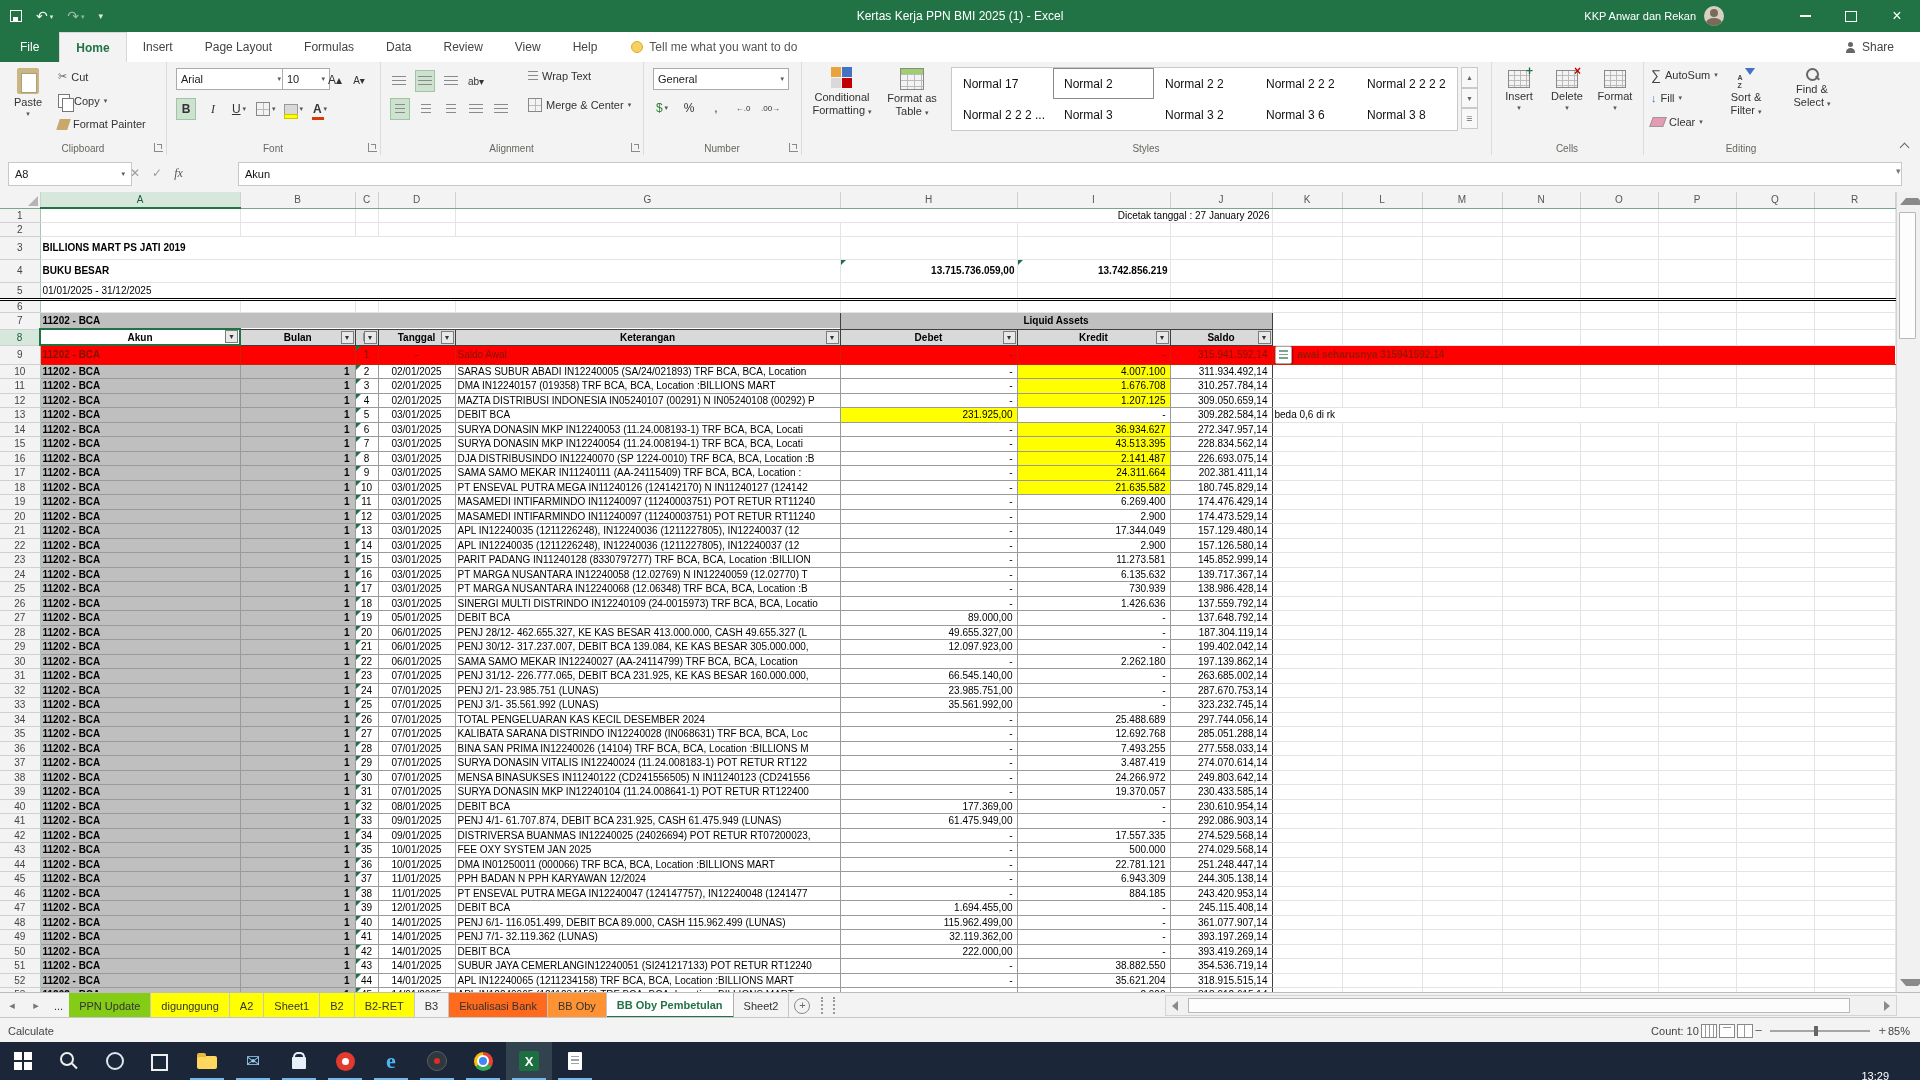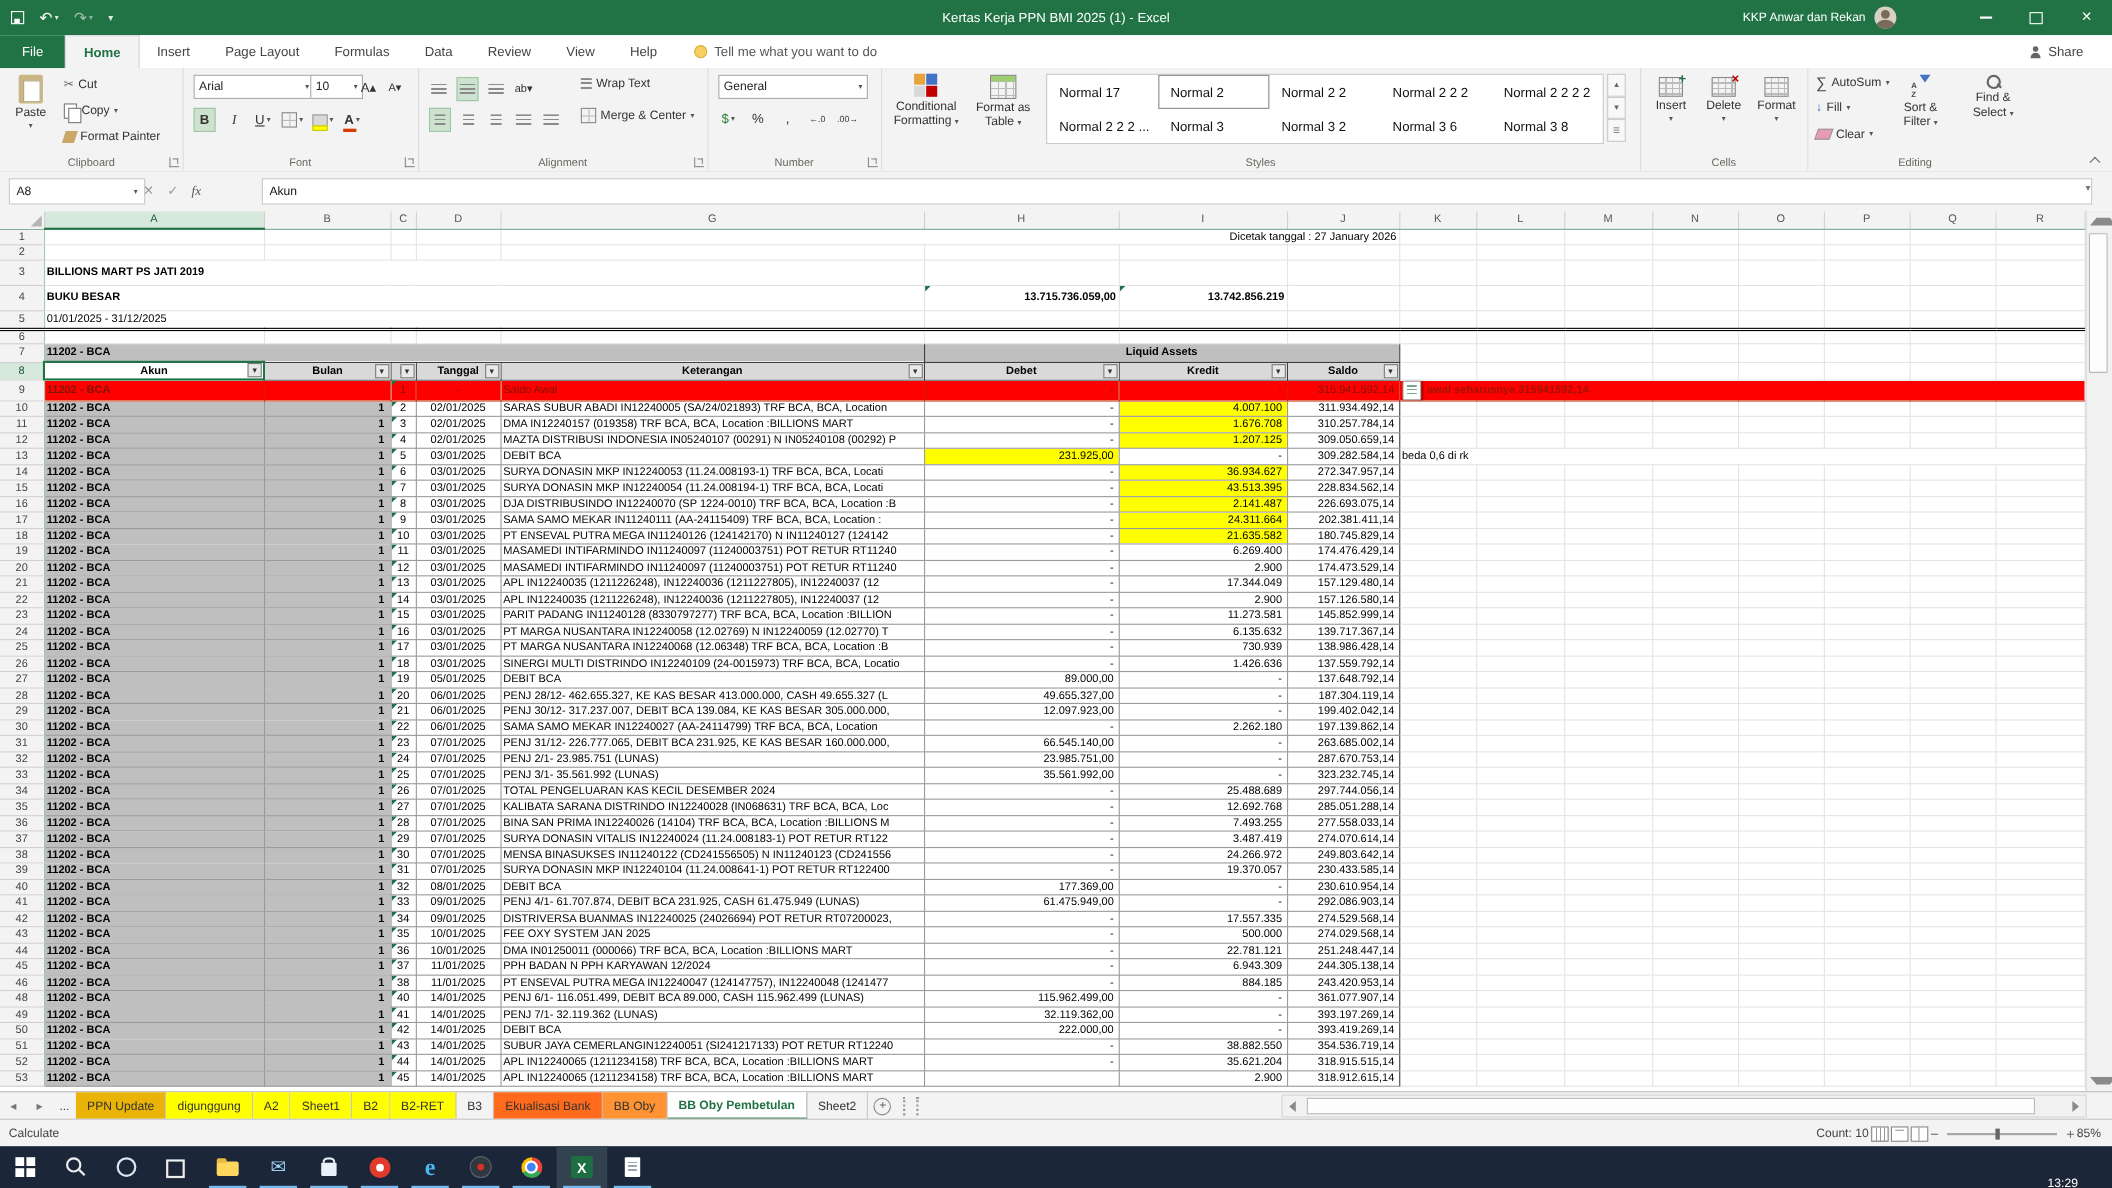--- a/index.html
+++ b/index.html
@@ -1372,20 +1372,39 @@
           <td class="e"></td>
           <td class="e"></td>
           <td class="e"></td>
           <td class="e"></td>
           <td class="e"></td>
           <td class="e"></td>
           <td class="e"></td>
           <td class="e"></td>
         </tr>
         <tr style="height:14.5px;">
+          <td class="rn">47</td>
+          <td class="dc ca">11202 - BCA</td>
+          <td class="dc cb">1</td>
+          <td class="dc cn tri">39</td>
+          <td class="dc cd">12/01/2025</td>
+          <td class="dc ck">DEBIT BCA</td>
+          <td class="dc cv">1.694.455,00</td>
+          <td class="dc cv">-</td>
+          <td class="dc cv cj">245.115.408,14</td>
+          <td class="e"></td>
+          <td class="e"></td>
+          <td class="e"></td>
+          <td class="e"></td>
+          <td class="e"></td>
+          <td class="e"></td>
+          <td class="e"></td>
+          <td class="e"></td>
+        </tr>
+        <tr style="height:14.5px;">
           <td class="rn">48</td>
           <td class="dc ca">11202 - BCA</td>
           <td class="dc cb">1</td>
           <td class="dc cn tri">40</td>
           <td class="dc cd">14/01/2025</td>
           <td class="dc ck">PENJ 6/1- 116.051.499, DEBIT BCA 89.000, CASH 115.962.499 (LUNAS)</td>
           <td class="dc cv">115.962.499,00</td>
           <td class="dc cv">-</td>
           <td class="dc cv cj">361.077.907,14</td>
           <td class="e"></td>
@@ -1499,21 +1518,21 @@
   <span class="vArrow vup"></span>
   <div id="vthumb"></div>
   <span class="vArrow vdn"></span>
 </div>
 
 <div id="stabs" class="abs">
   <span class="tnav">◂</span>
   <span class="tnav">▸</span>
   <span class="stab" style="border-right:none;padding:0 6px;">...</span>
   <span id="tabhost" style="display:flex;align-items:stretch;">
-      <span class="stab" style="background: #eab308;">PPN Update</span>
+      <span class="stab" style="background: #84cc16;">PPN Update</span>
       <span class="stab" style="background: rgb(255, 255, 0);">digunggung</span>
       <span class="stab" style="background: rgb(255, 255, 0);">A2</span>
       <span class="stab" style="background: rgb(255, 255, 0);">Sheet1</span>
       <span class="stab" style="background: rgb(255, 255, 0);">B2</span>
       <span class="stab" style="background: rgb(255, 255, 0);">B2-RET</span>
       <span class="stab">B3</span>
       <span class="stab" style="background: rgb(255, 106, 28);">Ekualisasi Bank</span>
       <span class="stab" style="background: rgb(255, 147, 51);">BB Oby</span>
       <span class="stab active">BB Oby Pembetulan</span>
       <span class="stab">Sheet2</span>

